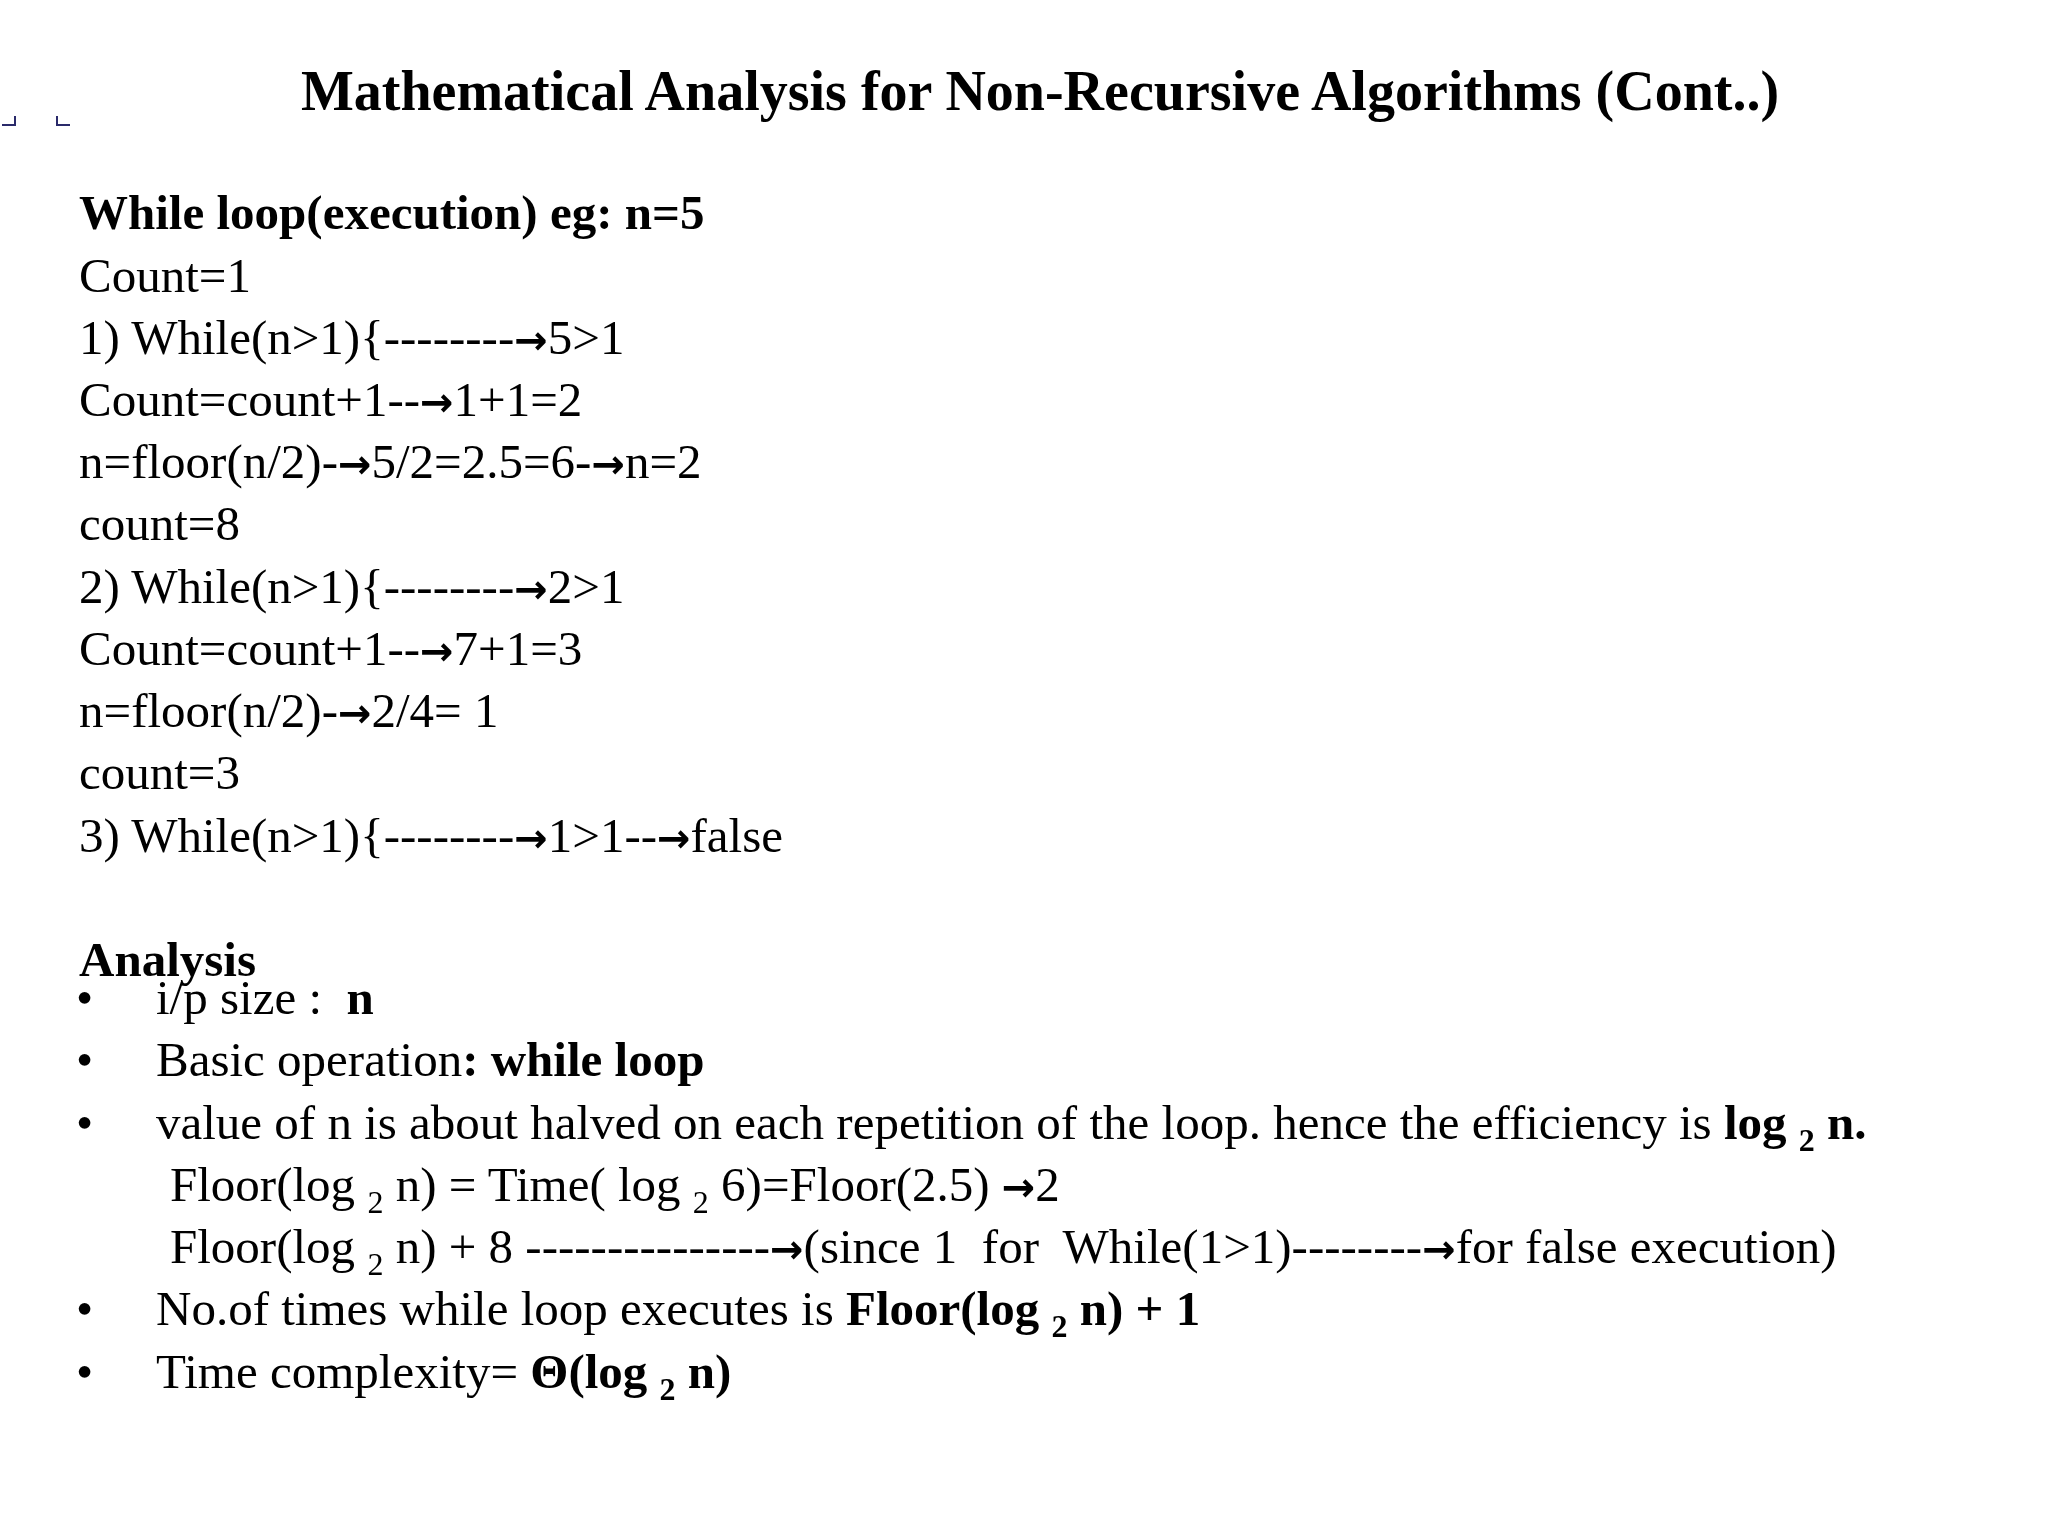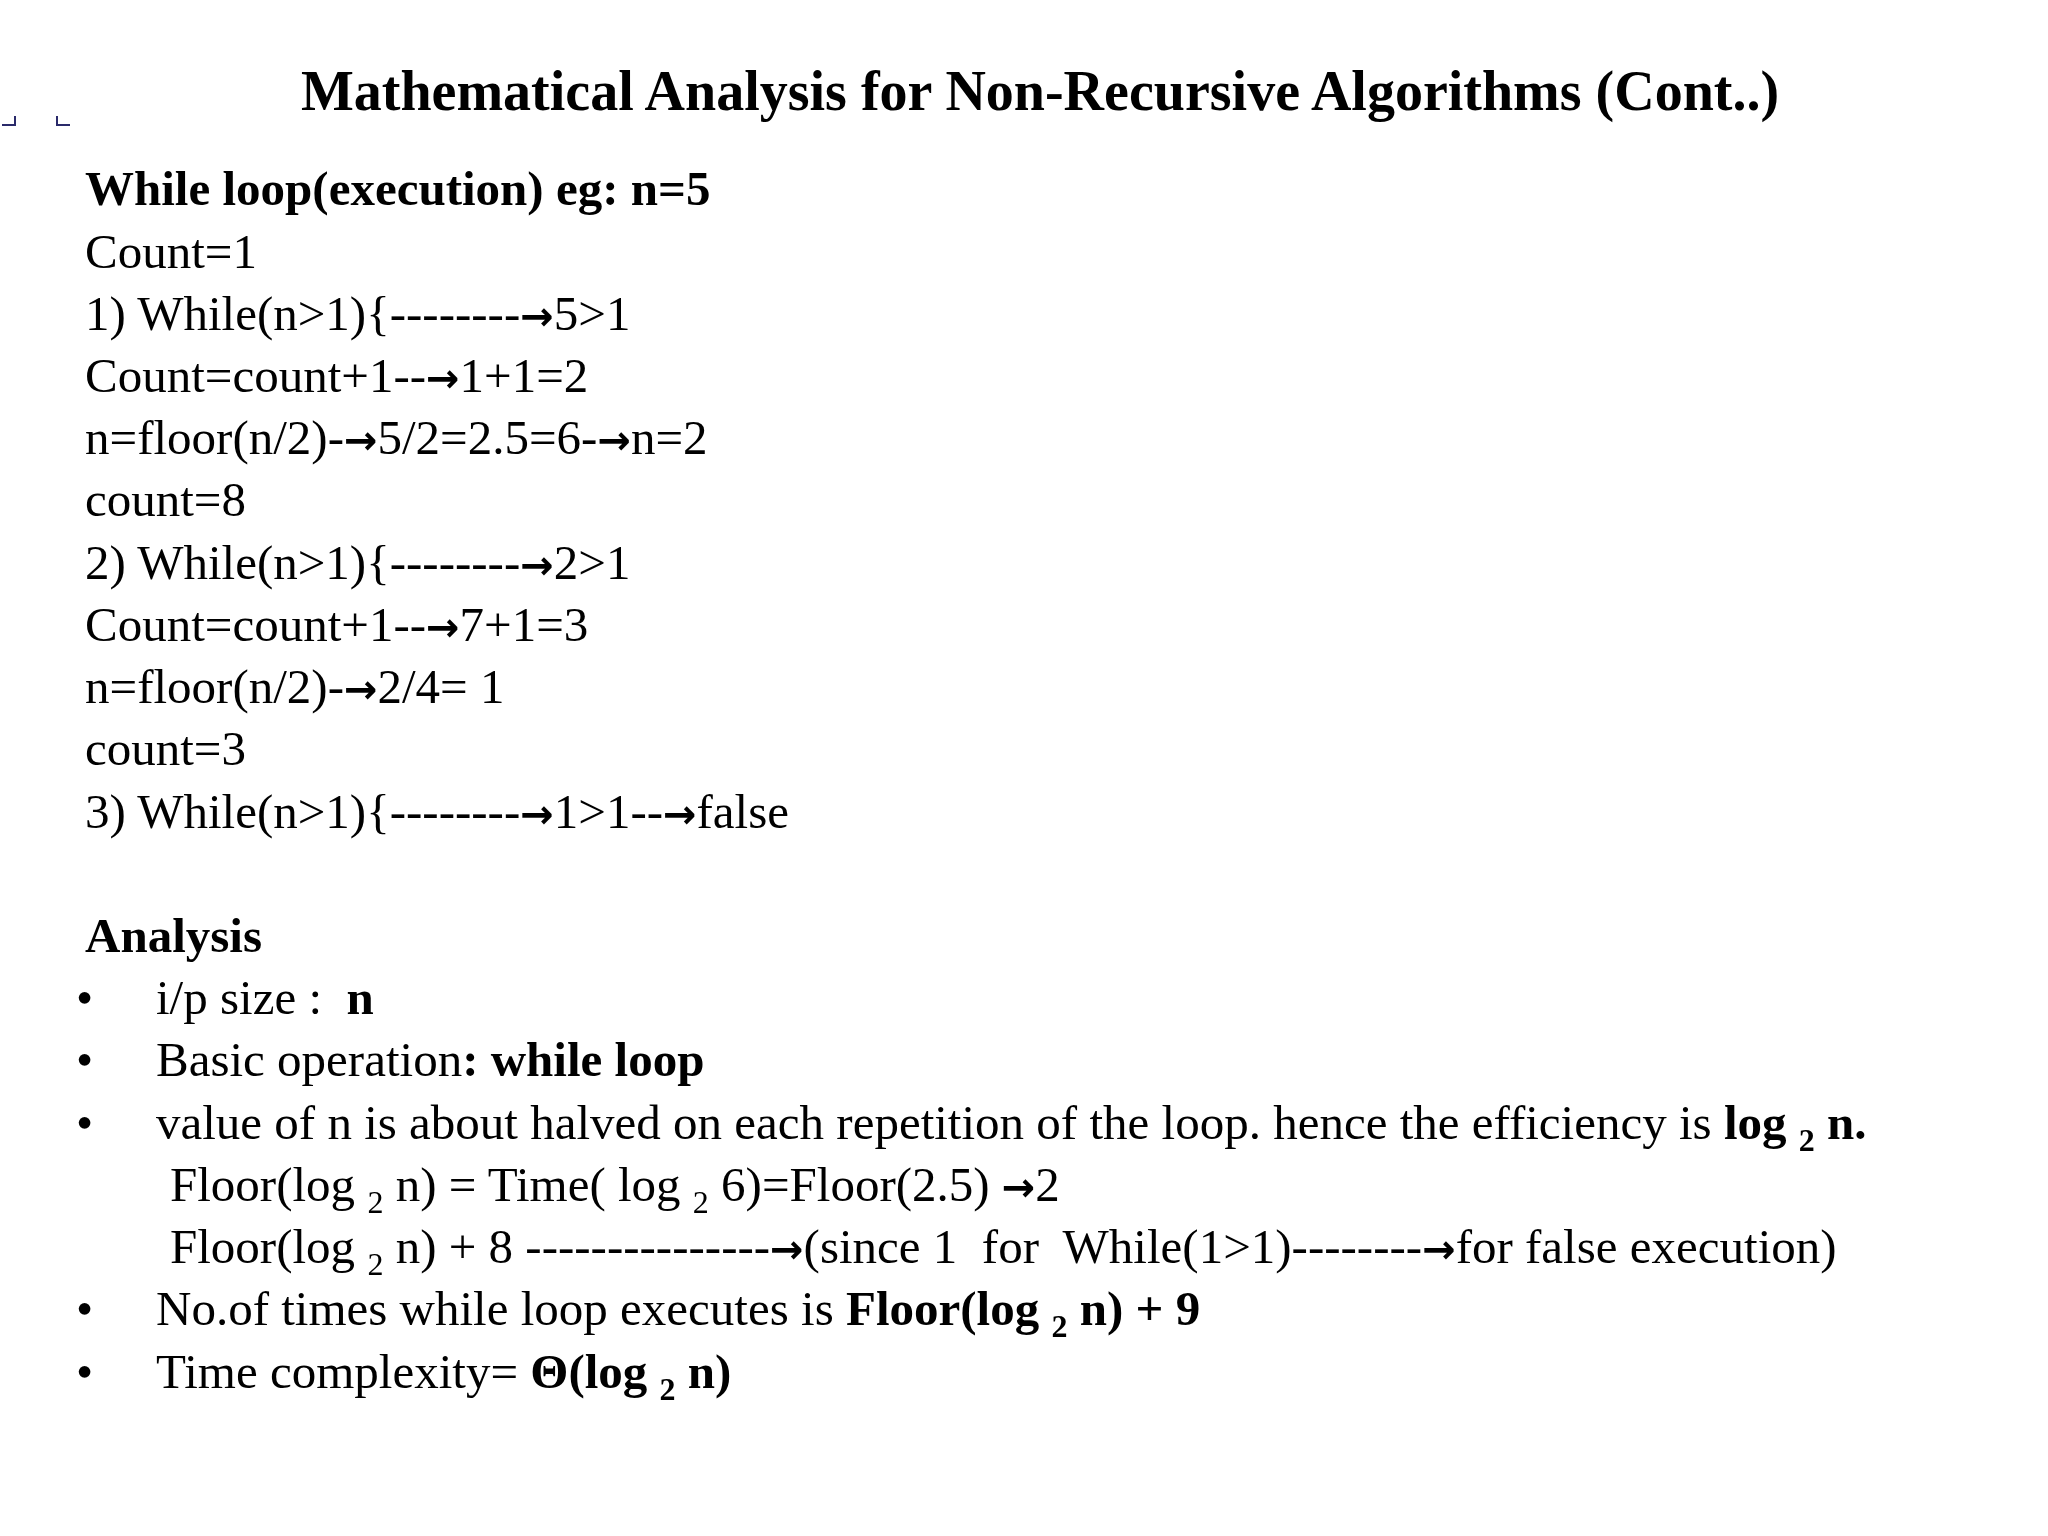--- a/index.html
+++ b/index.html
@@ -3,21 +3,21 @@
 <meta charset="utf-8">
 <style>
   html, body { margin: 0; padding: 0; background: #ffffff; }
   body { width: 2048px; height: 1536px; position: relative; overflow: hidden;
          font-family: "Liberation Serif", "DejaVu Serif", serif; color: #000; }
   .title { position: absolute; left: 0; width: 2080px; top: 56px; text-align: center;
            font-size: 56px; font-weight: bold; line-height: 70px; white-space: nowrap; }
   .corner { position: absolute; width: 12px; height: 8px; top: 116px; border-bottom: 2px solid #2a2a6a; }
   .corner.a { left: 2px; border-right: 2px solid #2a2a6a; }
   .corner.b { left: 56px; border-left: 2px solid #2a2a6a; }
-  .line { position: absolute; left: 85px; font-size: 49px; line-height: 60px; white-space: nowrap; height: 60px; }
+  .line { position: absolute; left: 79px; font-size: 49px; line-height: 60px; white-space: nowrap; height: 60px; margin-top: 24px; }
   .b { font-weight: bold; }
   .bullet-row { position: absolute; left: 0; font-size: 49px; line-height: 60px; white-space: nowrap; height: 60px; }
   .dot { position: absolute; left: 76px; }
   .btext { position: absolute; left: 156px; }
   .subline { position: absolute; left: 170px; font-size: 49px; line-height: 60px; white-space: nowrap; }
   sub { font-size: 32px; vertical-align: -12px; line-height: 0; }
   .arrow { font-family: "DejaVu Sans", sans-serif; font-weight: bold; font-size: 40px; }
 </style>
 </head>
 <body>
@@ -64,19 +64,19 @@
   <span class="dot">•</span>
   <span class="btext"><span>value of n is about halved on each repetition of the loop. hence the efficiency is </span><span class="b" style="white-space:pre"><span>log </span><sub>2</sub><span> n.</span></span></span>
 </div>
 
 <div class="subline" style="top:1155px; white-space:pre"><span>Floor(log </span><sub>2</sub><span> n) = Time( log </span><sub>2</sub><span> 6)=Floor(2.5) </span><span class="arrow">→</span><span>2</span></div>
 
 <div class="subline" style="top:1217px; white-space:pre"><span>Floor(log </span><sub>2</sub><span> n) + 8 ---------------</span><span class="arrow">→</span><span>(since 1  for  While(1&gt;1)--------</span><span class="arrow">→</span><span>for false execution)</span></div>
 
 <div class="bullet-row" style="top:1279px">
   <span class="dot">•</span>
-  <span class="btext" style="white-space:pre"><span>No.of times while loop executes is </span><span class="b"><span>Floor(log </span><sub>2</sub><span> n) + 9</span></span></span>
+  <span class="btext" style="white-space:pre"><span>No.of times while loop executes is </span><span class="b"><span>Floor(log </span><sub>2</sub><span> n) + 1</span></span></span>
 </div>
 
 <div class="bullet-row" style="top:1342px">
   <span class="dot">•</span>
   <span class="btext" style="white-space:pre"><span>Time complexity= </span><span class="b"><span>Θ(log </span><sub>2</sub><span> n)</span></span></span>
 </div>
 
 </body></html>

